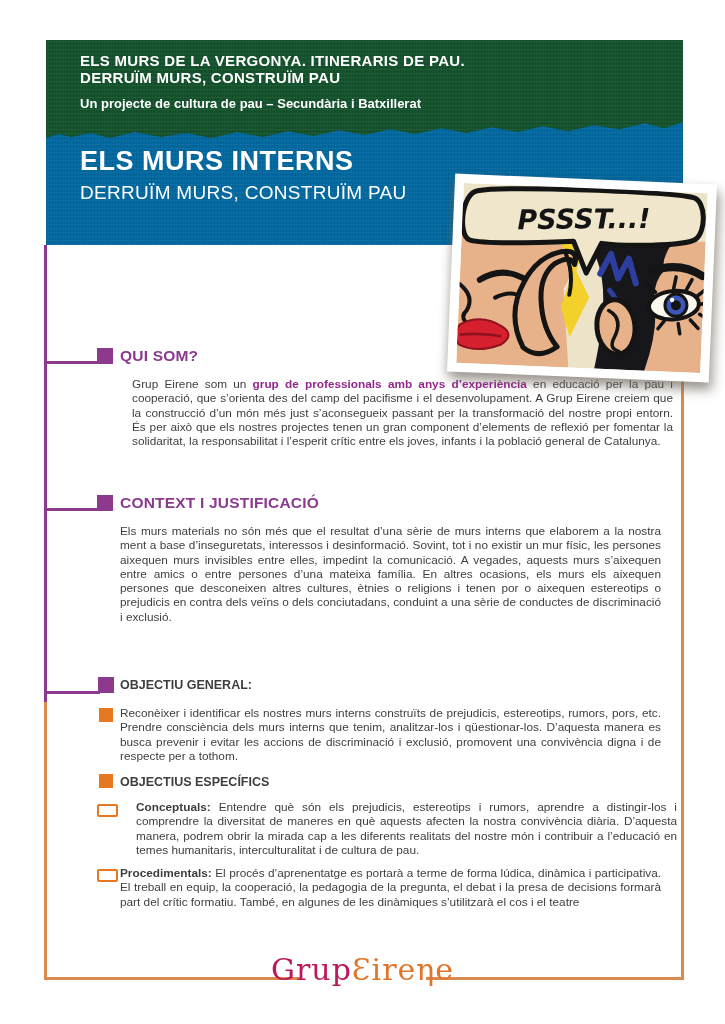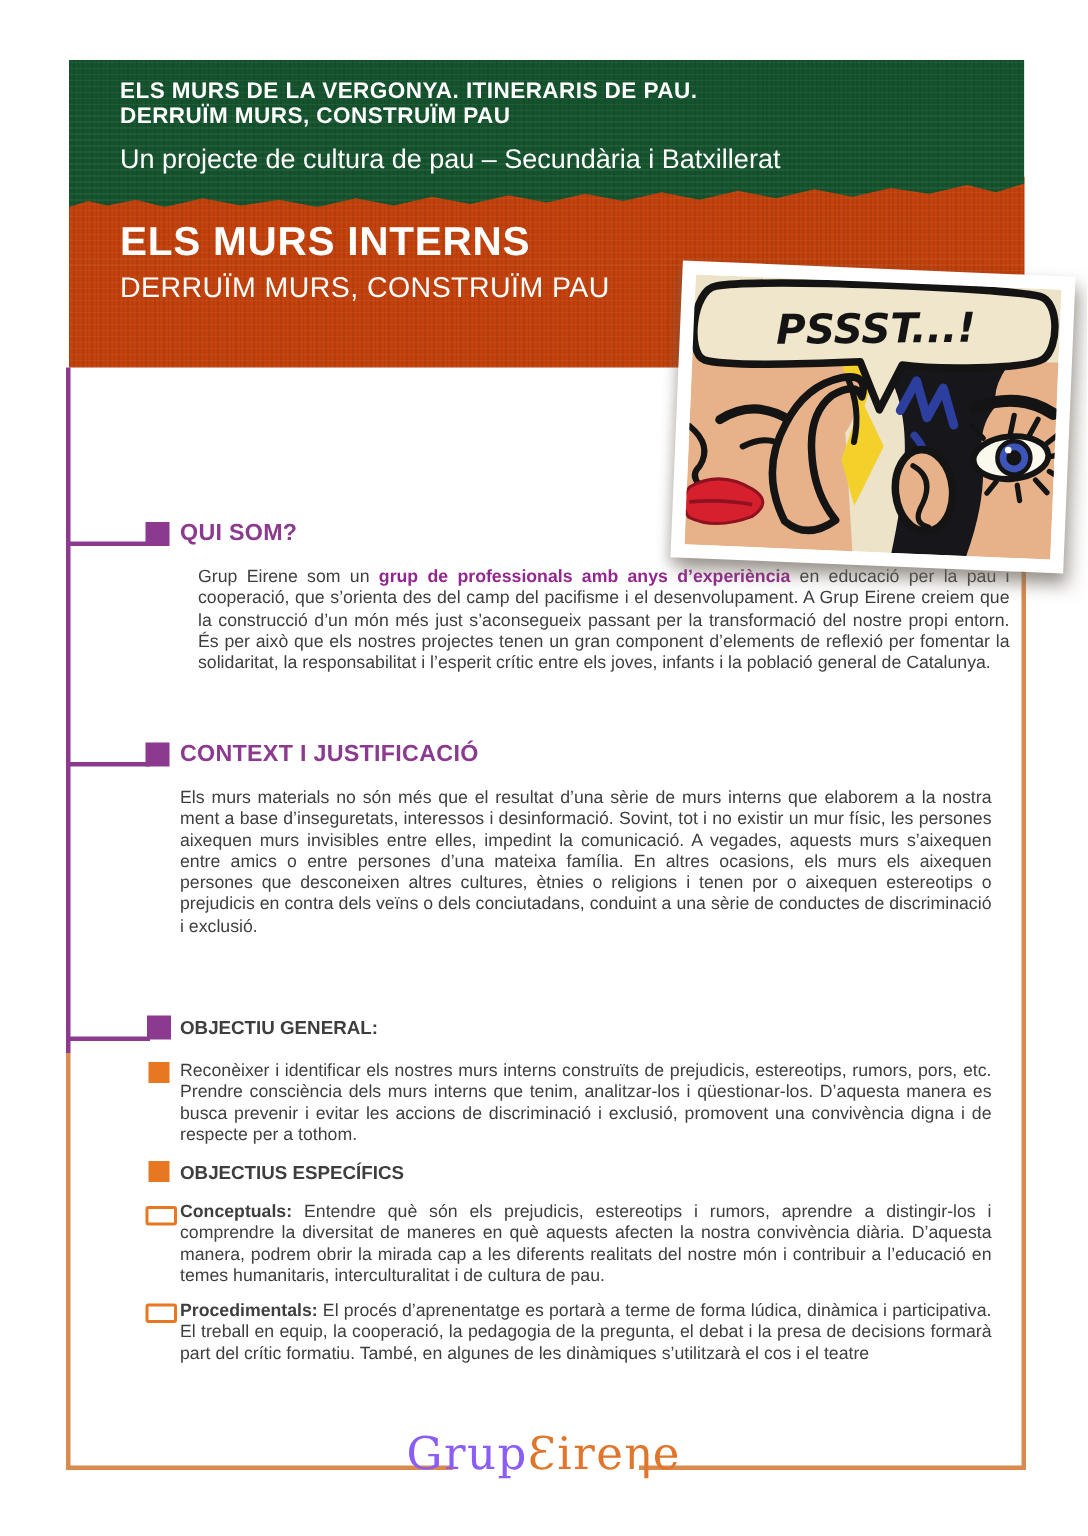--- a/index.html
+++ b/index.html
@@ -1,36 +1,36 @@
 <!DOCTYPE html>
 <html><head>
 <meta charset="utf-8">
 <style>
   html,body{margin:0;padding:0;background:#ffffff;}
   .page{position:relative;width:725px;height:1024px;background:#ffffff;overflow:hidden;
         font-family:"Liberation Sans",sans-serif;}
 
   
   .band-purple{position:absolute;left:46px;top:118px;width:637px;height:127px;
-      background:#c2410c;z-index:1;}
+      background:#0369a1;z-index:1;}
   .band-purple::after{content:"";position:absolute;inset:0;
       background:repeating-linear-gradient(90deg,rgba(0,0,0,.07) 0 1px,transparent 1px 3px),
                  repeating-linear-gradient(0deg,rgba(255,255,255,.05) 0 1px,transparent 1px 4px);}
   .band-orange{position:absolute;left:46px;top:40px;width:637px;height:98px;
       background:#14532d;z-index:2;
       clip-path:polygon(0 0,100% 0,100% 84%,97% 90%,94% 85%,90% 91%,86% 87%,82% 93%,78% 88%,
         74% 94%,70% 89%,66% 95%,62% 90%,58% 96%,54% 91%,50% 97%,46% 92%,42% 98%,38% 93%,
         34% 99%,30% 94%,26% 100%,22% 95%,18% 99%,14% 94%,10% 100%,7% 95%,4% 99%,2% 96%,0 100%);}
   .band-orange::after{content:"";position:absolute;inset:0;
       background:repeating-linear-gradient(90deg,rgba(0,0,0,.08) 0 1px,transparent 1px 3px),
                  repeating-linear-gradient(0deg,rgba(255,255,255,.06) 0 1px,transparent 1px 4px);}
   .hdr-title{position:absolute;left:34px;top:12px;color:#ffffff;font-weight:bold;
       font-size:15px;line-height:17px;letter-spacing:.3px;z-index:3;}
-  .hdr-sub{position:absolute;left:34px;top:56px;color:#ffffff;font-weight:normal;
-      font-size:18px;z-index:3;}
+  .hdr-sub{position:absolute;left:34px;top:56px;color:#ffffff;font-weight:bold;
+      font-size:13px;z-index:3;}
   .banner-title{position:absolute;left:34px;top:28px;color:#ffffff;font-weight:bold;
       font-size:27px;letter-spacing:.5px;z-index:3;}
   .banner-sub{position:absolute;left:34px;top:64px;color:#ffffff;font-weight:normal;
       font-size:19px;letter-spacing:.3px;z-index:3;}
 
   
   .comic-card{position:absolute;left:451px;top:179px;width:262px;height:198px;
       background:#ffffff;padding:9px;box-sizing:border-box;transform:rotate(2.4deg);
       box-shadow:4px 8px 12px rgba(110,100,90,.55), -2px 4px 8px rgba(110,100,90,.3);z-index:5;}
   .comic-card svg{display:block;width:100%;height:100%;}
@@ -56,21 +56,21 @@
       letter-spacing:.2px;z-index:2;text-align:center;}
   .h-minor{position:absolute;left:120px;color:#3e3e3e;font-weight:bold;font-size:12.5px;z-index:2;}
   .body-p{position:absolute;left:120px;width:541px;color:#3e3e3e;font-size:11.8px;
       line-height:14.3px;text-align:justify;z-index:2;}
   .bold-purple{color:#93278f;font-weight:bold;}
   .bold-dark{font-weight:bold;}
 
   
   .footer-logo{position:absolute;left:0;top:952px;width:725px;text-align:center;
       font-family:"DejaVu Serif",serif;font-size:30px;letter-spacing:1px;z-index:4;}
-  .footer-logo .lg-purple{color:#8b5cf6;}
+  .footer-logo .lg-purple{color:#be185d;}
   .footer-logo .lg-orange{color:#e0762b;}
 </style>
 </head>
 <body>
 
 <div class="page">
 
   <div class="band-purple">
     <div class="banner-title">ELS MURS INTERNS</div>
     <div class="banner-sub">DERRUÏM MURS, CONSTRUÏM PAU</div>
@@ -161,21 +161,21 @@
 
   <div class="h-section" style="top:494px;">CONTEXT I JUSTIFICACIÓ</div>
   <div class="body-p" style="top:524px;">Els murs materials no són més que el resultat d’una sèrie de murs interns que elaborem a la nostra ment a base d’inseguretats, interessos i desinformació. Sovint, tot i no existir un mur físic, les persones aixequen murs invisibles entre elles, impedint la comunicació. A vegades, aquests murs s’aixequen entre amics o entre persones d’una mateixa família. En altres ocasions, els murs els aixequen persones que desconeixen altres cultures, ètnies o religions i tenen por o aixequen estereotips o prejudicis en contra dels veïns o dels conciutadans, conduint a una sèrie de conductes de discriminació i exclusió.</div>
 
 
   <div class="h-minor" style="top:678px;">OBJECTIU GENERAL:</div>
   <div class="body-p" style="top:706px;">Reconèixer i identificar els nostres murs interns construïts de prejudicis, estereotips, rumors, pors, etc. Prendre consciència dels murs interns que tenim, analitzar-los i qüestionar-los. D’aquesta manera es busca prevenir i evitar les accions de discriminació i exclusió, promovent una convivència digna i de respecte per a tothom.</div>
 
   <div class="h-minor" style="top:775px;">OBJECTIUS ESPECÍFICS</div>
 
-  <div class="body-p" style="top:800px;">
+  <div class="body-p" style="top:800px;margin-left:16px;">
     <span class="bold-dark">Conceptuals:</span><span> Entendre què són els prejudicis, estereotips i rumors, aprendre a distingir-los i comprendre la diversitat de maneres en què aquests afecten la nostra convivència diària. D’aquesta manera, podrem obrir la mirada cap a les diferents realitats del nostre món i contribuir a l’educació en temes humanitaris, interculturalitat i de cultura de pau.</span>
   </div>
 
   <div class="body-p" style="top:866px;">
     <span class="bold-dark">Procedimentals:</span><span> El procés d’aprenentatge es portarà a terme de forma lúdica, dinàmica i participativa. El treball en equip, la cooperació, la pedagogia de la pregunta, el debat i la presa de decisions formarà part del crític formatiu. També, en algunes de les dinàmiques s’utilitzarà el cos i el teatre</span>
   </div>
 
   <div class="footer-logo">
     <span class="lg-purple">Grup</span><span class="lg-orange">Ɛireηe</span>
   </div>

